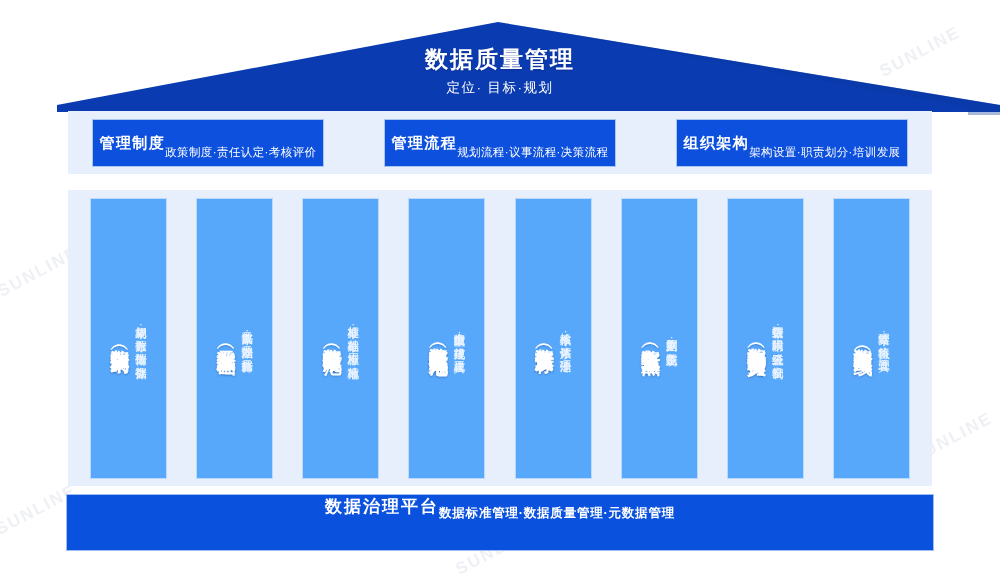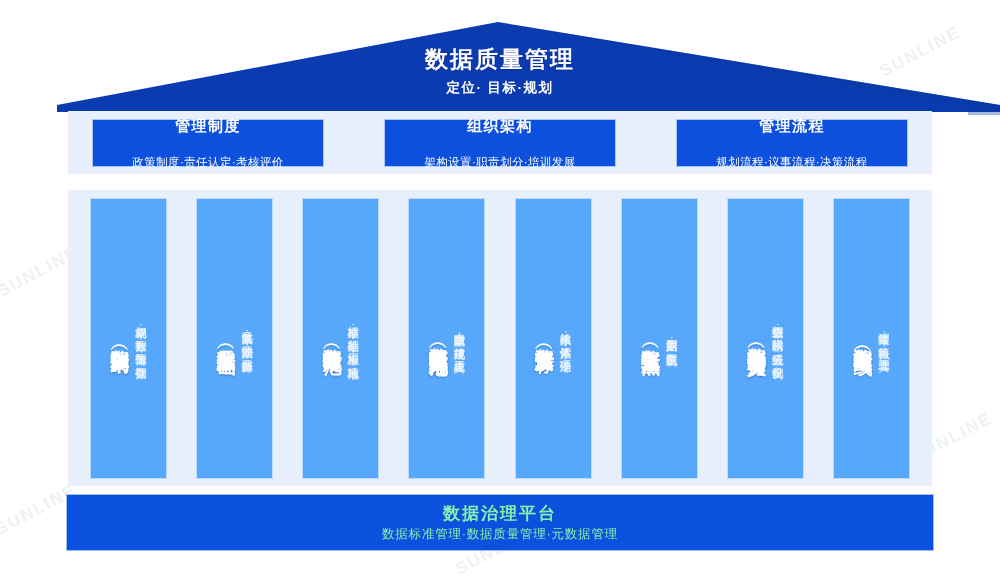--- a/index.html
+++ b/index.html
@@ -30,42 +30,42 @@
   #roof svg{display:block;}
   .roof-text{
     position:absolute;left:0;top:44px;width:1000px;text-align:center;
     color:#ffffff;
   }
   .roof-title{
     font-size:23px;font-weight:700;letter-spacing:2px;line-height:30px;
     text-shadow:0 1px 2px rgba(0,0,40,.18);
   }
   .roof-sub{
-    font-size:13.5px;font-weight:700;letter-spacing:1.5px;line-height:22px;margin-top:3px;
+    font-size:13.5px;font-weight:400;letter-spacing:1.5px;line-height:22px;margin-top:3px;
   }
 
   
   .panel{
     position:absolute;background:#e6effb;
   }
   #panel-top{left:68px;top:111px;width:864px;height:63px;}
   #panel-pillars{left:68px;top:190px;width:864px;height:296px;}
 
   
   .gov-row{
     position:absolute;left:68px;top:111px;width:864px;height:63px;
     display:flex;align-items:center;justify-content:space-between;
     padding:0 24px;box-sizing:border-box;
   }
   .gov-box{
     width:232px;height:48px;
     background:#0d50dd;
     border:1px solid #a9c6f2;
     box-sizing:border-box;
-    display:flex;flex-direction:column;align-items:center;justify-content:center;
+    display:flex;flex-direction:row;align-items:center;justify-content:center;
     color:#fff;
   }
   .gov-title{font-size:15px;font-weight:700;letter-spacing:1.4px;line-height:19px;}
   .gov-sub{font-size:11.5px;font-weight:400;letter-spacing:.4px;line-height:16px;margin-top:19px;}
 
   
   .pillar-row{
     position:absolute;left:68px;top:190px;width:864px;height:296px;
     display:flex;align-items:center;justify-content:space-between;
     padding:0 22px;box-sizing:border-box;
@@ -93,25 +93,25 @@
     margin-right:1px;
     max-height:272px;
   }
 
   
   #platform{
     position:absolute;left:66px;top:494px;width:868px;height:57px;
     background:#0a51de;
     border:1px solid #9dbef0;
     box-sizing:border-box;
-    display:flex;flex-direction:column;align-items:center;justify-content:center;
-    color:#86efac;
+    display:flex;flex-direction:row;justify-content:center;
+    color:#ffffff;
   }
   .plat-title{font-size:17px;font-weight:700;letter-spacing:2px;line-height:23px;}
-  .plat-sub{font-size:12.5px;font-weight:400;letter-spacing:.8px;line-height:18px;margin-top:0;}
+  .plat-sub{font-size:12.5px;font-weight:700;letter-spacing:.8px;line-height:18px;margin-top:9px;}
 </style>
 </head>
 <body>
 
 <div id="stage">
 
   <div class="wm" style="left:-6px;top:262px;">SUNLINE</div>
   <div class="wm" style="left:300px;top:96px;">SUNLINE</div>
   <div class="wm" style="left:876px;top:42px;">SUNLINE</div>
   <div class="wm" style="left:-8px;top:500px;">SUNLINE</div>
@@ -130,26 +130,26 @@
   </div>
 
   <div class="panel" id="panel-top"></div>
 
   <div class="gov-row">
     <div class="gov-box">
       <div class="gov-title">管理制度</div>
       <div class="gov-sub">政策制度·责任认定·考核评价</div>
     </div>
     <div class="gov-box">
+      <div class="gov-title">管理流程</div>
+      <div class="gov-sub">规划流程·议事流程·决策流程</div>
+    </div>
+    <div class="gov-box">
       <div class="gov-title">组织架构</div>
       <div class="gov-sub">架构设置·职责划分·培训发展</div>
-    </div>
-    <div class="gov-box">
-      <div class="gov-title">管理流程</div>
-      <div class="gov-sub">规划流程·议事流程·决策流程</div>
     </div>
   </div>
 
   <div class="panel" id="panel-pillars"></div>
 
   <div class="pillar-row">
 
     <div class="pillar">
       <div class="p-sub">架构规划·数据分布·数据传输·数据存储</div>
       <div class="p-title">数据架构（纲）</div>

